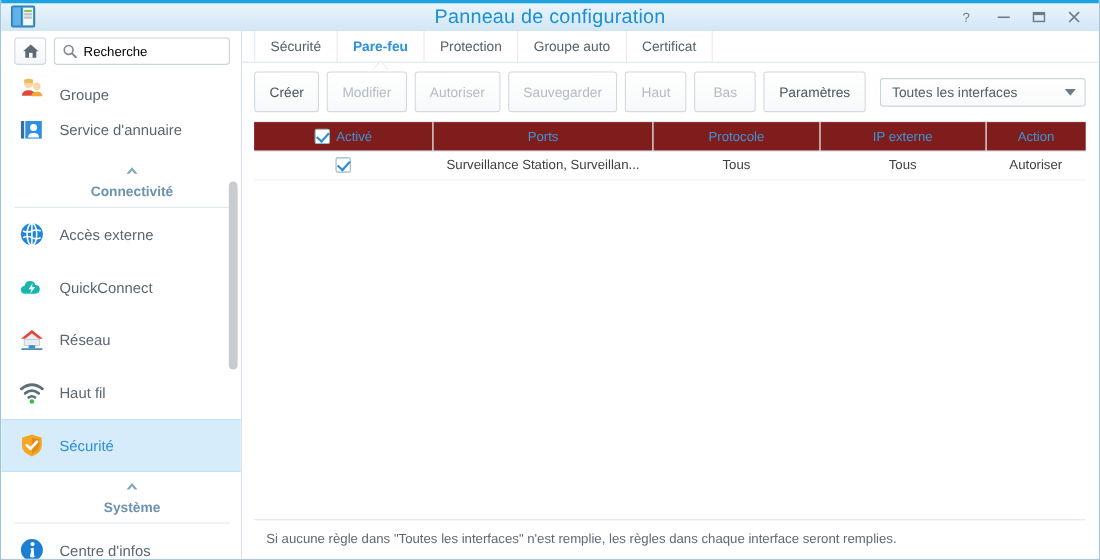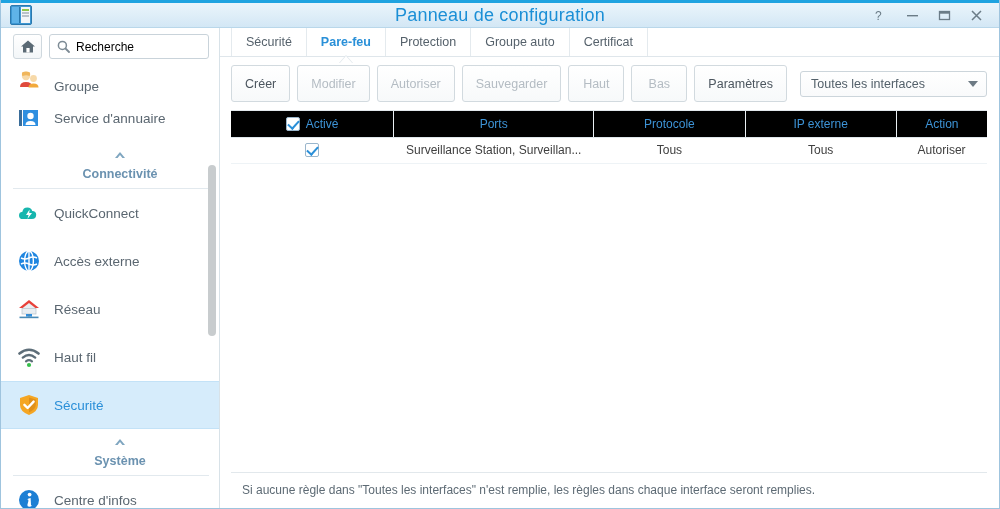--- a/index.html
+++ b/index.html
@@ -286,21 +286,21 @@
     min-height: 0;
   }
   table.fw { width: 100%; border-collapse: collapse; table-layout: fixed; }
   table.fw th {
     font-size: 12px;
     font-weight: normal;
     color: #3d93d6;
     height: 26px;
     border-bottom: 1px solid #dfe6eb;
     border-right: 1px solid #e9eff3;
-    background: #000000;
+    background: #7f1d1d;
   }
   table.fw th:last-child { border-right: none; }
   table.fw td {
     font-size: 12px;
     color: #404040;
     height: 26px;
     text-align: center;
     border-bottom: 1px solid #eef3f6;
   }
   .th-inner { display:flex; align-items:center; justify-content:center; gap:6px; }
@@ -424,37 +424,37 @@
           </div>
 
           <div class="nav-group">
             <div class="chev-up"></div>
             <span class="label">Connectivité</span>
           </div>
 
           <div class="nav-item">
             <div class="icon-wrap">
               <svg width="24" height="24" viewBox="0 0 24 24">
-                <path d="M6 18 q-4 0-4-3.6 q0-3.2 3.4-3.6 q.6-4.4 5-4.4 q4 0 4.8 3.6 q4 .2 4 3.8 q0 4.2-4.4 4.2 z" fill="#17b6ae"></path>
-                <path d="M12.6 8.5 L9 14 h2.6 l-1.2 4 L15 12 h-2.8 z" fill="#ffffff"></path>
-              </svg>
-            </div>
-            <span class="label">QuickConnect</span>
-          </div>
-
-          <div class="nav-item">
-            <div class="icon-wrap">
-              <svg width="24" height="24" viewBox="0 0 24 24">
                 <circle cx="12" cy="12" r="10" fill="#1f86e0"></circle>
                 <path d="M4 9 q4 2 8 0 q4-2 8 0 M4 15 q4-2 8 0 q4 2 8 0" stroke="#ffffff" stroke-width="1.4" fill="none"></path>
                 <ellipse cx="12" cy="12" rx="4.4" ry="10" fill="none" stroke="#ffffff" stroke-width="1.4"></ellipse>
                 <line x1="12" y1="2" x2="12" y2="22" stroke="#ffffff" stroke-width="1.4"></line>
               </svg>
             </div>
             <span class="label">Accès externe</span>
+          </div>
+
+          <div class="nav-item">
+            <div class="icon-wrap">
+              <svg width="24" height="24" viewBox="0 0 24 24">
+                <path d="M6 18 q-4 0-4-3.6 q0-3.2 3.4-3.6 q.6-4.4 5-4.4 q4 0 4.8 3.6 q4 .2 4 3.8 q0 4.2-4.4 4.2 z" fill="#17b6ae"></path>
+                <path d="M12.6 8.5 L9 14 h2.6 l-1.2 4 L15 12 h-2.8 z" fill="#ffffff"></path>
+              </svg>
+            </div>
+            <span class="label">QuickConnect</span>
           </div>
 
           <div class="nav-item">
             <div class="icon-wrap">
               <svg width="24" height="24" viewBox="0 0 24 24">
                 <path d="M12 3 L22 11 L2 11 Z" fill="#e8413a"></path>
                 <path d="M12 6 L19 11.6 L5 11.6 Z" fill="#e9eef2"></path>
                 <rect x="5" y="11.6" width="14" height="5.4" fill="#e9eef2" stroke="#b7c3cc" stroke-width=".7"></rect>
                 <rect x="9" y="17" width="6" height="2.6" fill="#2f8fe0"></rect>
                 <rect x="2.5" y="19.6" width="19" height="1.6" fill="#4a8ab5"></rect>

